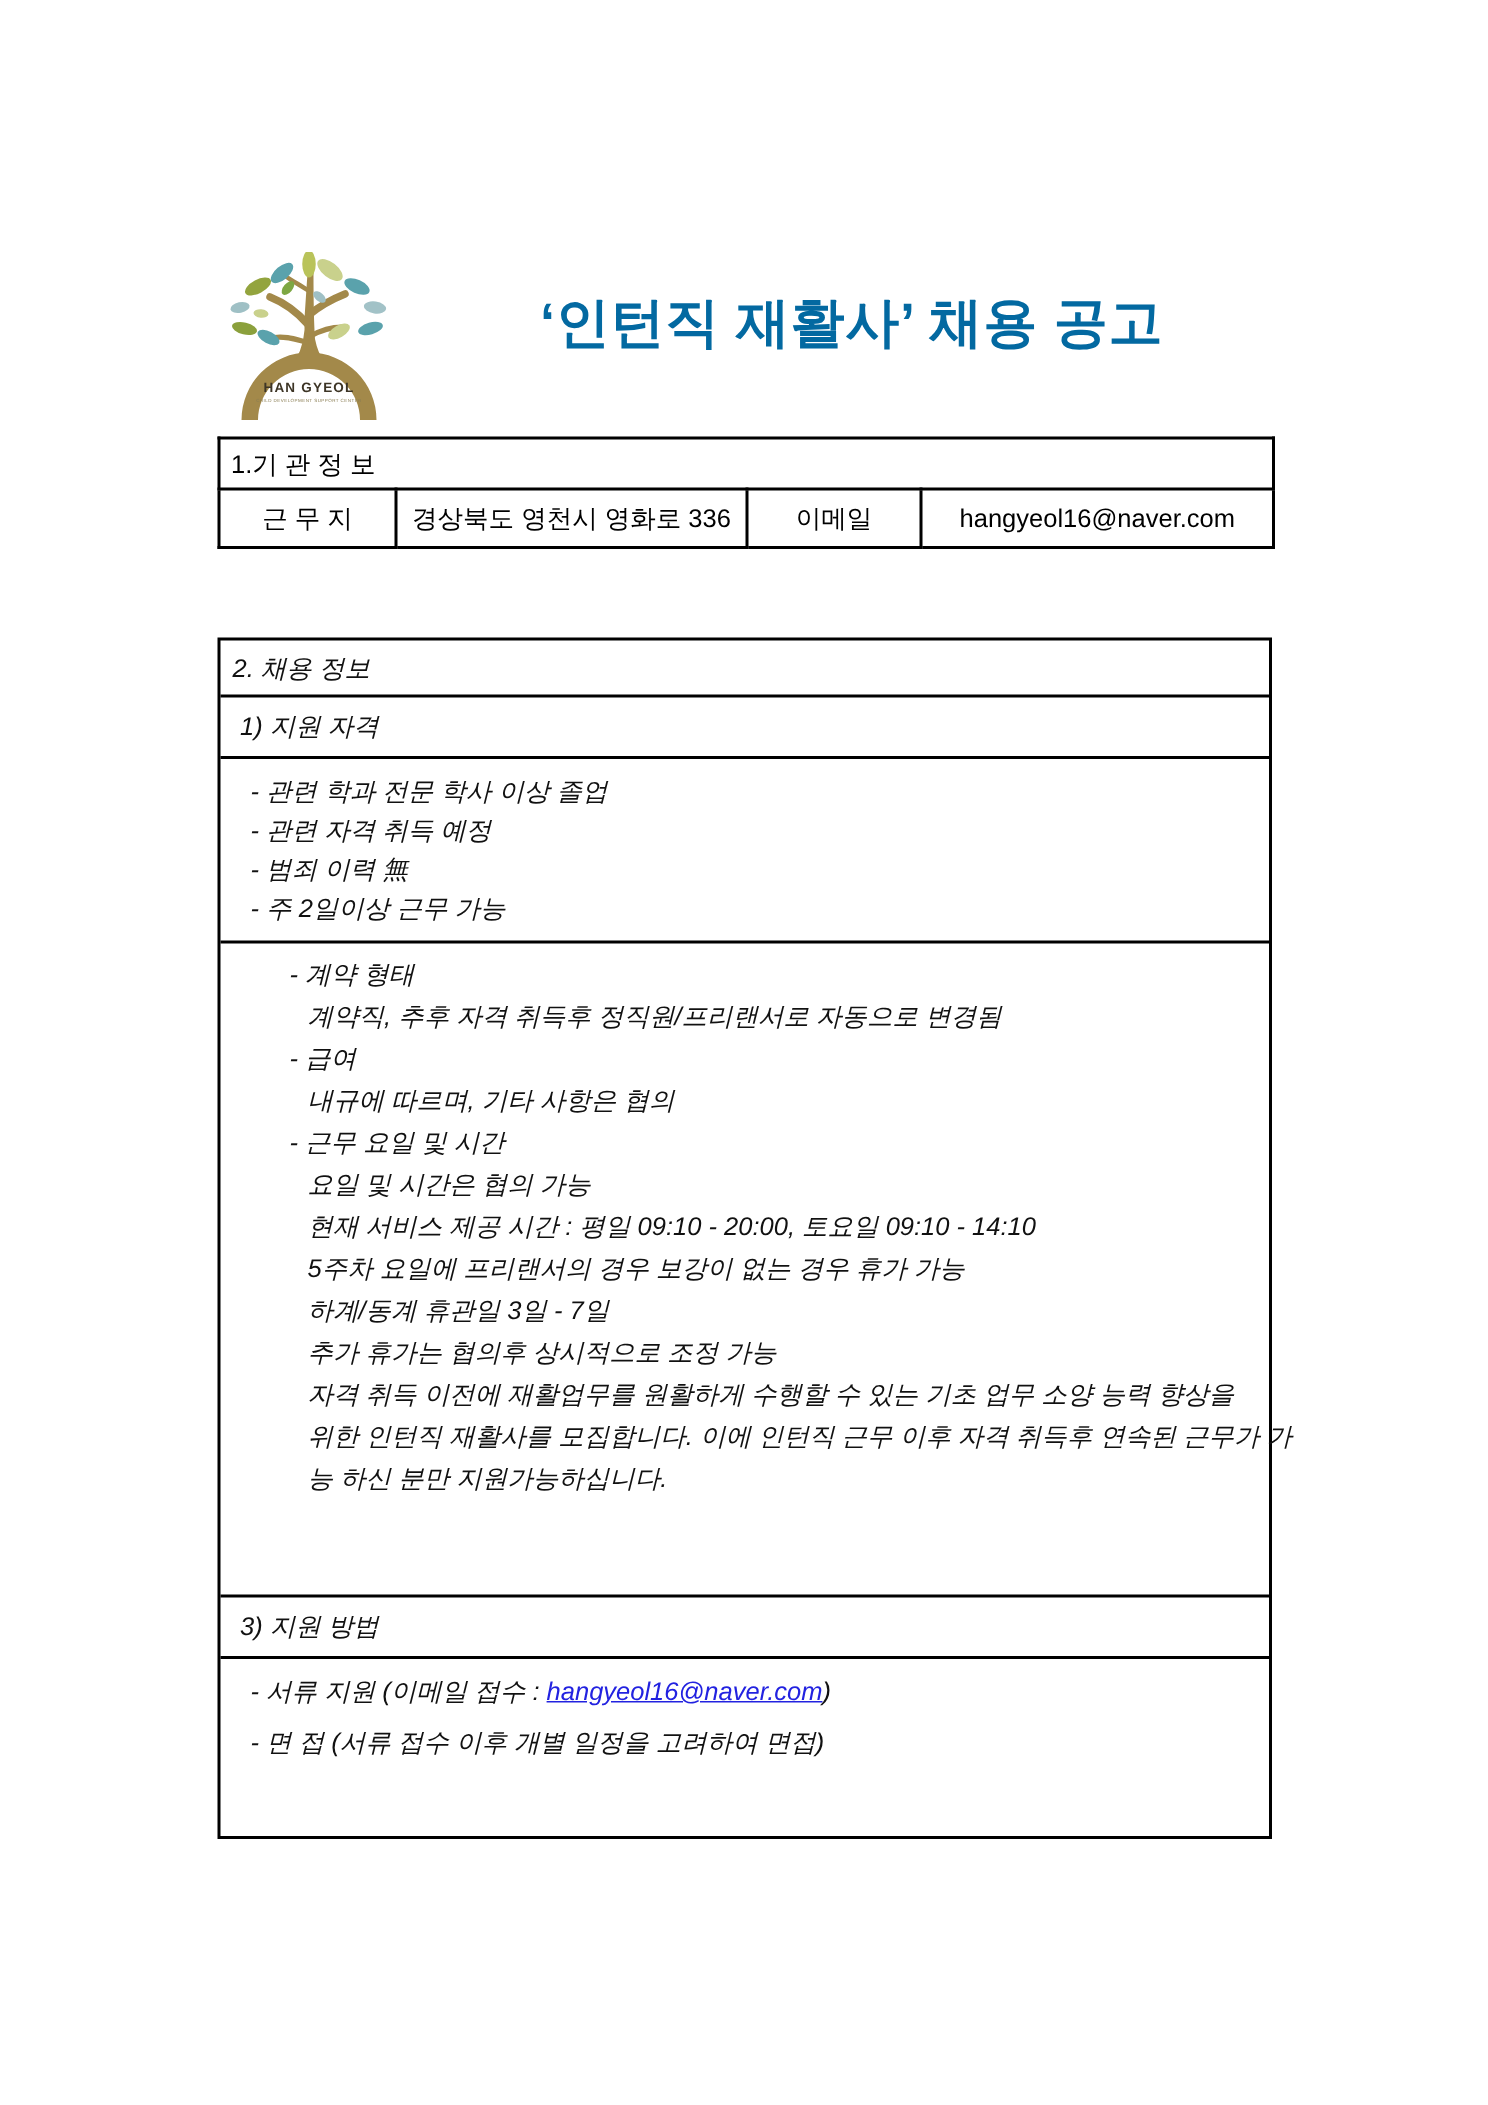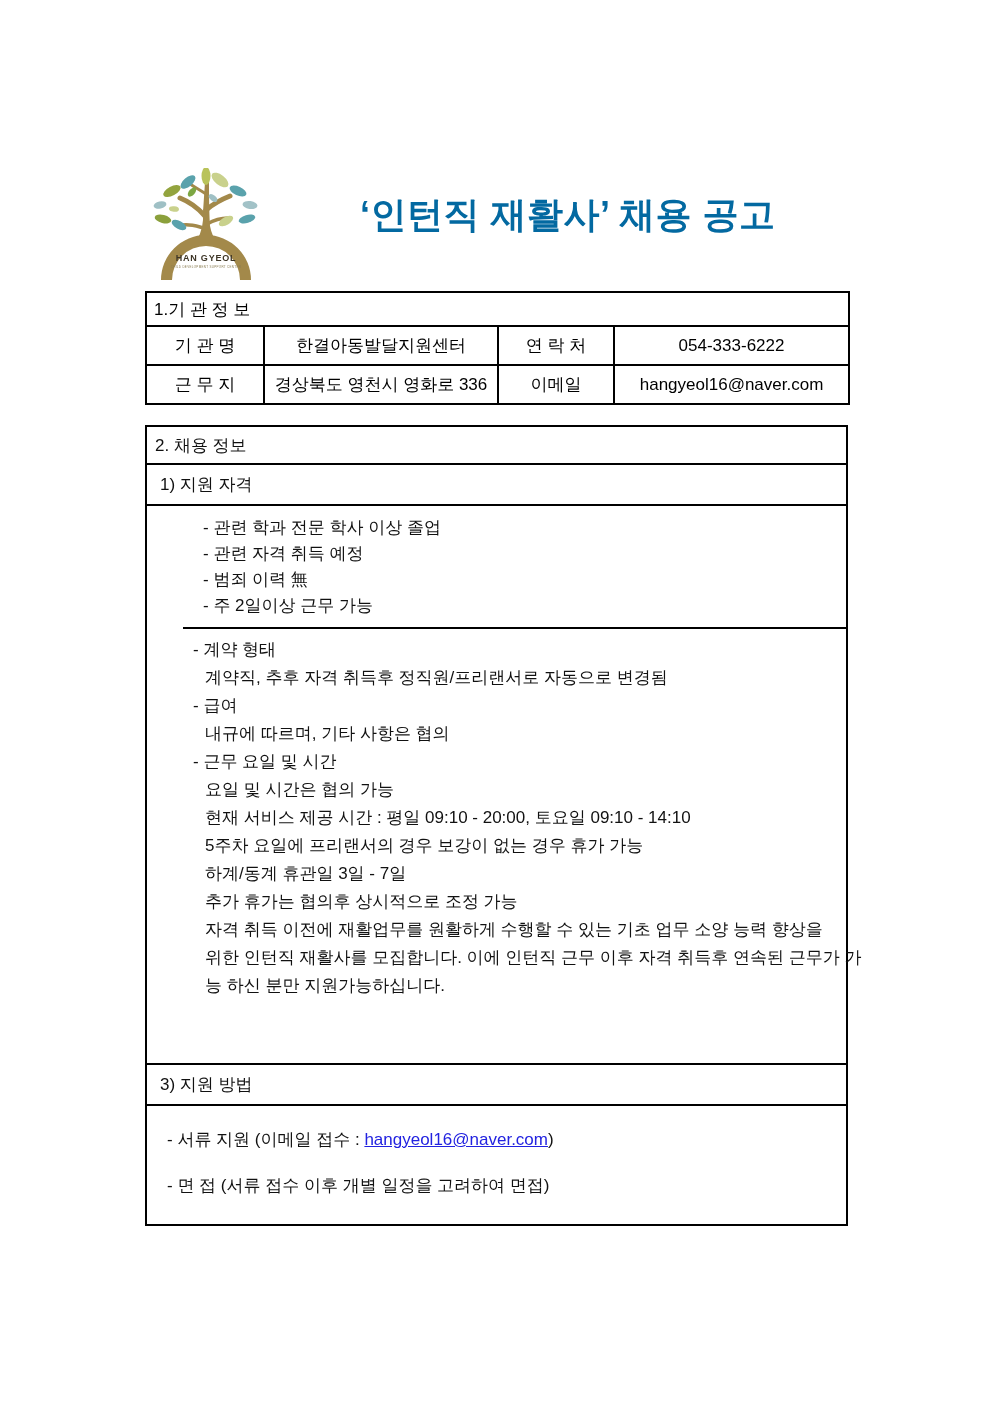--- a/index.html
+++ b/index.html
@@ -56,42 +56,43 @@
 
   
   .t2 {
     position: absolute;
     left: 145px;
     top: 425px;
     width: 703px;
     height: 801px;
     border: 2px solid #000000;
     font-size: 17px;
+    font-style: italic;
   }
   .t2-hrow {
     height: 38px;
     border-bottom: 2px solid #000000;
     display: flex;
     align-items: center;
     padding-left: 8px;
   }
   .t2-srow {
     height: 41px;
     border-bottom: 2px solid #000000;
     display: flex;
     align-items: center;
     padding-left: 13px;
   }
   .t2-content { border-bottom: 2px solid #000000; padding-left: 10px; padding-right: 8px; }
-  .t2-content.c1 { height: 123px; padding-top: 9px; margin-left: 36px; }
+  .t2-content.c1 { height: 123px; padding-top: 9px; }
   .c1 .line { line-height: 26px; }
   .t2-content.c2 { height: 436px; padding-top: 7px; padding-left: 36px; }
   .c2 .line { line-height: 28px; }
   .t2-content.c3 { height: 77px; padding-top: 5px; border-bottom: none; }
-  .c3 .line { line-height: 34px; margin-top: 12px; }
+  .c3 .line { line-height: 34px; }
   .line { white-space: nowrap; }
   .line.b { padding-left: 10px; }   
   .line.c { padding-left: 22px; }   
   .email-link {
     color: #2222e0;
     text-decoration: underline;
     cursor: pointer;
   }
 </style>
 </head>
@@ -140,26 +141,20 @@
         <col style="width:118px">
         <col style="width:234px">
         <col style="width:116px">
         <col style="width:235px">
       </colgroup>
     <tbody>
       <tr>
         <td class="t1-header" colspan="4">1.기 관 정 보</td>
       </tr>
       <tr>
-        <td class="cell">기 관 명</td>
-        <td class="cell">한결아동발달지원센터</td>
-        <td class="cell">연 락 처</td>
-        <td class="cell">054-333-6222</td>
-      </tr>
-      <tr>
         <td class="cell">근 무 지</td>
         <td class="cell">경상북도 영천시 영화로 336</td>
         <td class="cell">이메일</td>
         <td class="cell">hangyeol16@naver.com</td>
       </tr>
     </tbody>
   </table>
 
   <div class="t2">
 

